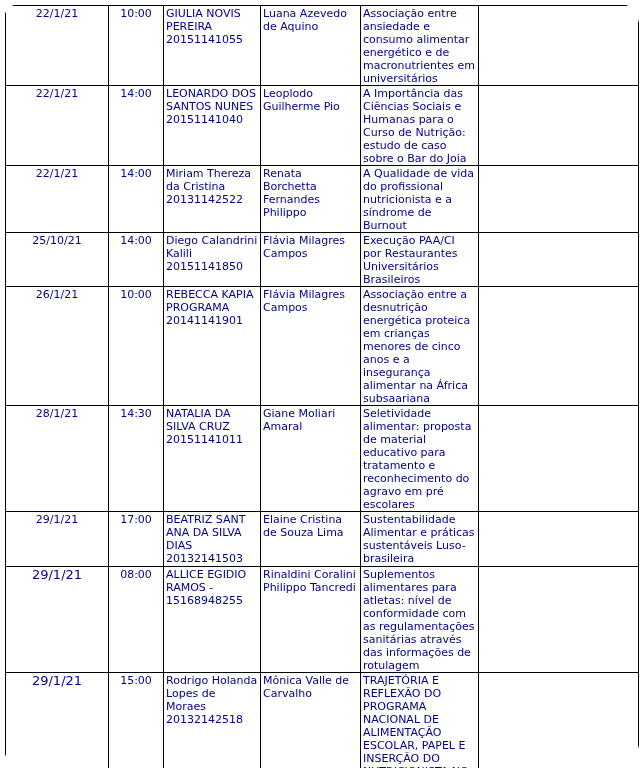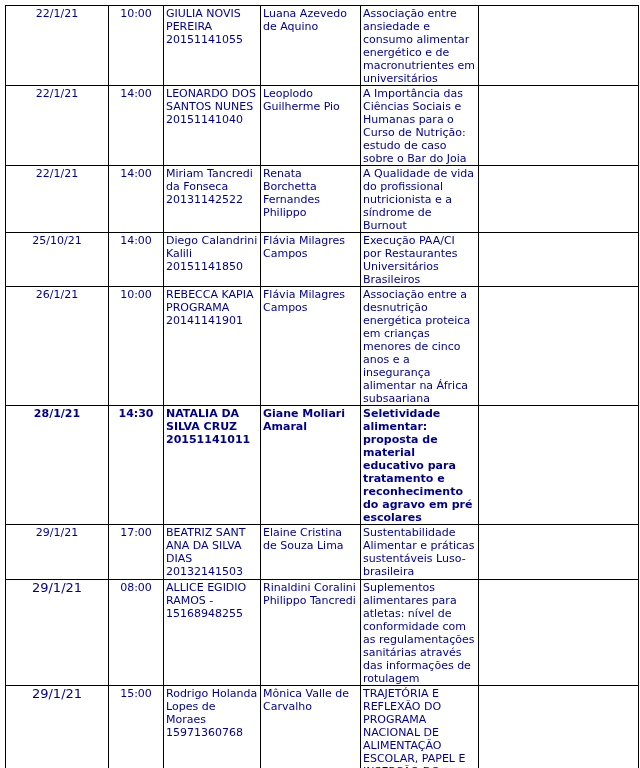--- a/index.html
+++ b/index.html
@@ -8,20 +8,21 @@
     background: #ffffff;
     font-family: "DejaVu Sans", "Liberation Sans", sans-serif;
   }
   .page {
     width: 640px;
     height: 768px;
     box-sizing: border-box;
     padding: 5px 4px 0 5px;
     overflow: hidden;
     background: #ffffff;
+    border-radius: 30px;
   }
   table.schedule {
     border-collapse: collapse;
     table-layout: fixed;
     width: 633px;
   }
   table.schedule td {
     border: 1px solid #000000;
     vertical-align: top;
     padding: 1px 2px 0 2px;
@@ -94,21 +95,21 @@
           <td class="c-extra"></td>
         </tr>
         <tr style="height: 55px;">
           <td class="c-date">
             <div>22/1/21</div>
           </td>
           <td class="c-time">
             <div>14:00</div>
           </td>
           <td class="c-student">
-            <div>Miriam Tancredi da Fonseca</div>
+            <div>Miriam Thereza da Cristina</div>
             <div>20131142522</div>
           </td>
           <td class="c-advisor">
             <div>Renata Borchetta Fernandes Philippo</div>
           </td>
           <td class="c-title">
             <div>A Qualidade de vida do profissional nutricionista e a síndrome de Burnout</div>
           </td>
           <td class="c-extra"></td>
         </tr>
@@ -143,21 +144,21 @@
             <div>20141141901</div>
           </td>
           <td class="c-advisor">
             <div>Flávia Milagres Campos</div>
           </td>
           <td class="c-title">
             <div>Associação entre a desnutrição energética proteica em crianças menores de cinco anos e a insegurança alimentar na África subsaariana</div>
           </td>
           <td class="c-extra"></td>
         </tr>
-        <tr style="height: 88px; font-weight: bold;">
+        <tr style="height: 88px;">
           <td class="c-date">
             <div>28/1/21</div>
           </td>
           <td class="c-time">
             <div>14:30</div>
           </td>
           <td class="c-student">
             <div>NATALIA DA SILVA CRUZ</div>
             <div>20151141011</div>
           </td>
@@ -209,21 +210,21 @@
         </tr>
         <tr style="height: 100px;">
           <td class="c-date date-lg">
             <div>29/1/21</div>
           </td>
           <td class="c-time">
             <div>15:00</div>
           </td>
           <td class="c-student">
             <div>Rodrigo Holanda Lopes de Moraes</div>
-            <div>15971360768</div>
+            <div>20132142518</div>
           </td>
           <td class="c-advisor">
             <div>Mônica Valle de Carvalho</div>
           </td>
           <td class="c-title">
             <div>TRAJETÓRIA E REFLEXÃO DO PROGRAMA NACIONAL DE ALIMENTAÇÃO ESCOLAR, PAPEL E INSERÇÃO DO NUTRICIONISTA NO PROGRAMA</div>
           </td>
           <td class="c-extra"></td>
         </tr>
       </tbody>

